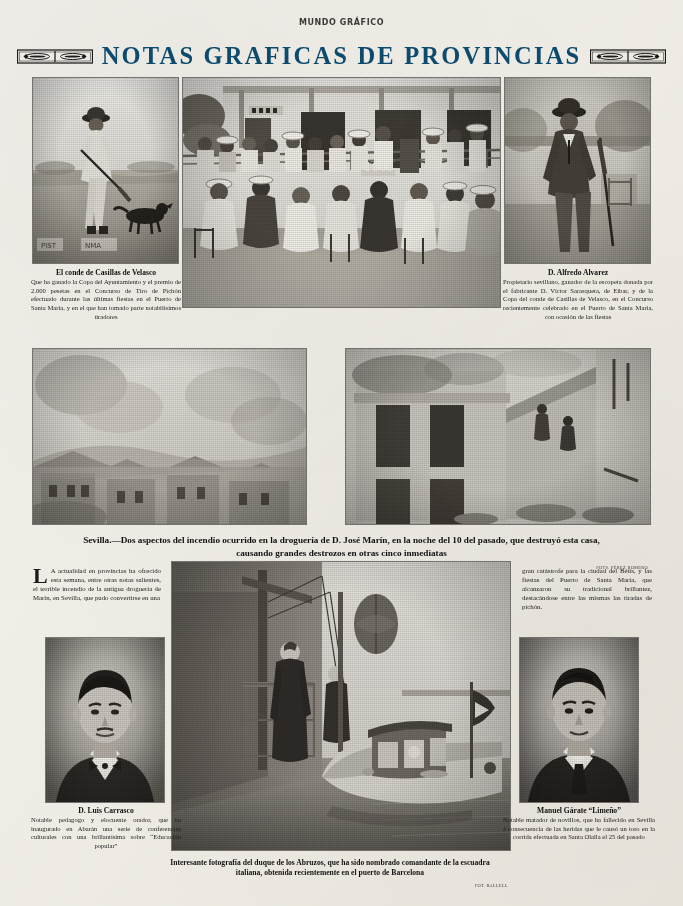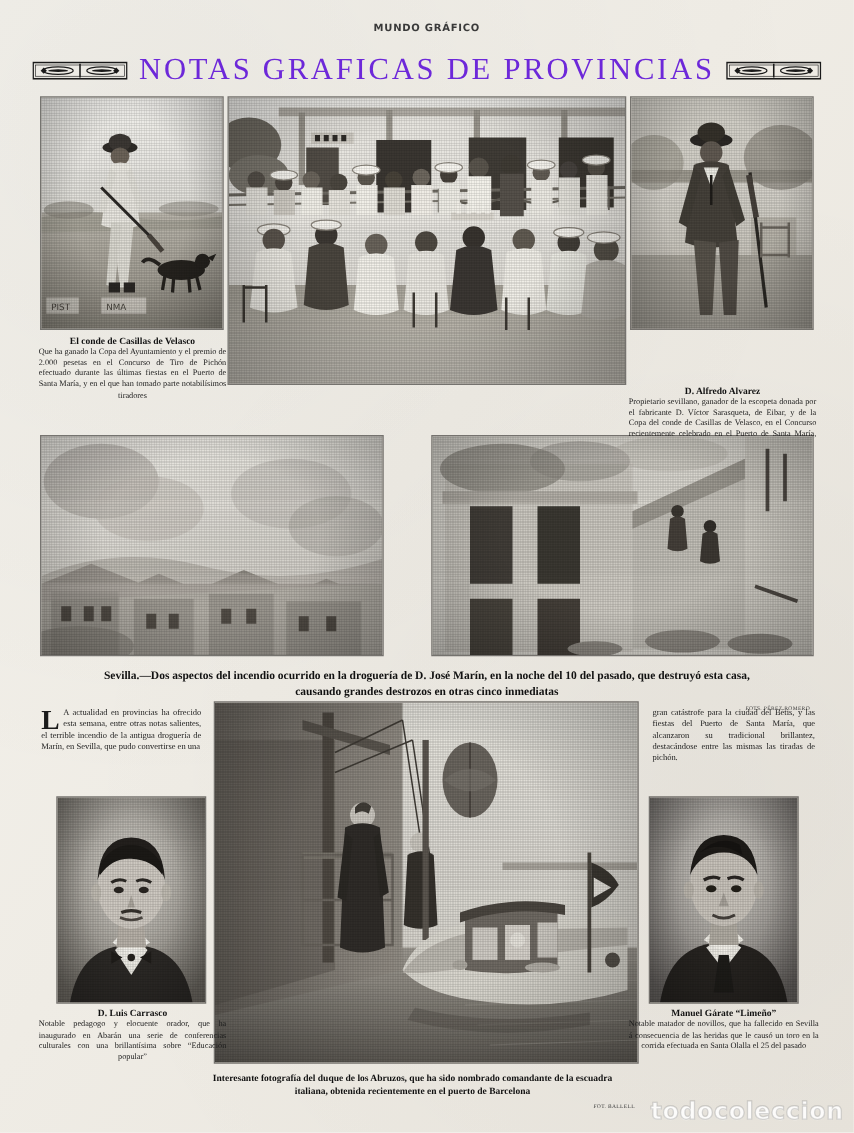--- a/index.html
+++ b/index.html
@@ -25,22 +25,22 @@
   .masthead{position:absolute;left:0;right:0;top:18px;text-align:center;}
   .mg{
     font-family:"DejaVu Sans", sans-serif;
     font-size:8px;letter-spacing:.6px;font-weight:700;
     color:#3a3a3a;margin-bottom:15px;
   }
   .title-row{display:flex;align-items:center;justify-content:center;gap:9px;}
   .orn{width:76px;height:15px;flex:none;}
   .big-title{
     font-family:"Liberation Serif", serif;
-    font-weight:400;font-size:24.5px;letter-spacing:2.2px;
-    color:#6d28d9;white-space:nowrap;
+    font-weight:700;font-size:24.5px;letter-spacing:2.2px;
+    color:#0c4a6e;white-space:nowrap;
   }
 
   
   .ph{position:absolute;overflow:hidden;background:#bdb9b2;
       box-shadow:0 0 0 1px rgba(20,18,16,.55);}
   .ph .grain{position:absolute;inset:0;opacity:.30;
     background-image:
       repeating-linear-gradient(0deg,rgba(0,0,0,.30) 0 1px,transparent 1px 2px),
       repeating-linear-gradient(90deg,rgba(0,0,0,.22) 0 1px,transparent 1px 2px);
     mix-blend-mode:multiply;}
@@ -324,21 +324,21 @@
     <div class="grain"></div>
     <div class="vig"></div>
   </div>
 
   <div class="cap" style="left:31px;top:268px;width:150px;">
     <div class="h">El conde de Casillas de Velasco</div>
     <div class="b">Que ha ganado la Copa del Ayuntamiento y el premio de 2.000 pesetas en el Concurso de Tiro de Pichón efectuado durante las últimas fiestas en el Puerto de Santa María, y en el que han tomado parte notabilísimos tiradores</div>
   </div>
 
 
-  <div class="cap" style="left:503px;top:268px;width:150px;margin-top:40px;">
+  <div class="cap" style="left:503px;top:268px;width:150px;">
     <div class="h">D. Alfredo Alvarez</div>
     <div class="b">Propietario sevillano, ganador de la escopeta donada por el fabricante D. Víctor Sarasqueta, de Eibar, y de la Copa del conde de Casillas de Velasco, en el Concurso recientemente celebrado en el Puerto de Santa María, con ocasión de las fiestas</div>
   </div>
 
   <div class="ph" style="left:33px;top:349px;width:273px;height:175px;">
     <svg viewBox="0 0 273 175" preserveAspectRatio="none" style="width:100%;height:100%;display:block">
       <defs>
         <linearGradient id="smoke" x1="0" y1="0" x2="0.3" y2="1">
           <stop offset="0" stop-color="#eceae4"></stop>
             <stop offset="1" stop-color="#c9c6bf"></stop>
@@ -625,15 +625,14 @@
     <div style="text-align:right;padding-right:2px;margin-top:-6px;">
       <span class="credit">FOT. BALLELL</span>
     </div>
   </div>
 
   <div class="cap" style="left:503px;top:806px;width:152px;">
     <div class="h">Manuel Gárate “Limeño”</div>
     <div class="b">Notable matador de novillos, que ha fallecido en Sevilla á consecuencia de las heridas que le causó un toro en la corrida efectuada en Santa Olalla el 25 del pasado</div>
   </div>
 
-  <div class="wm">todocoleccion</div>
 
 </div>
 
 </body></html>

